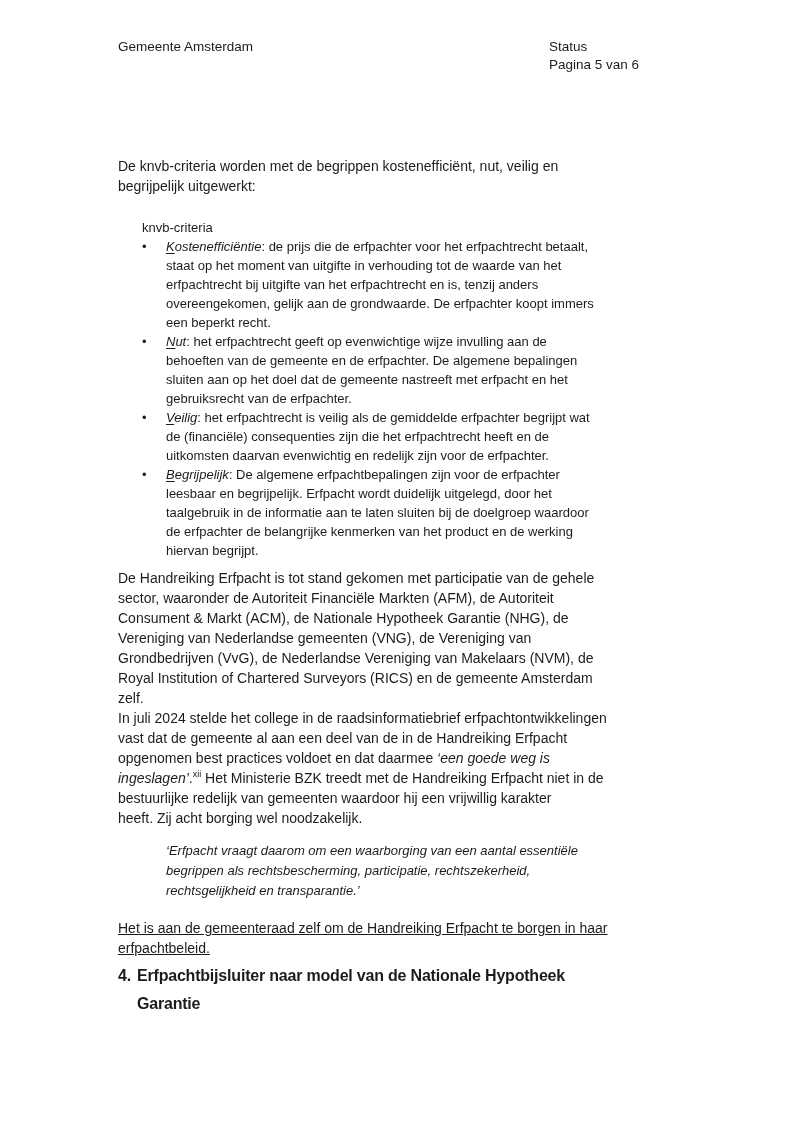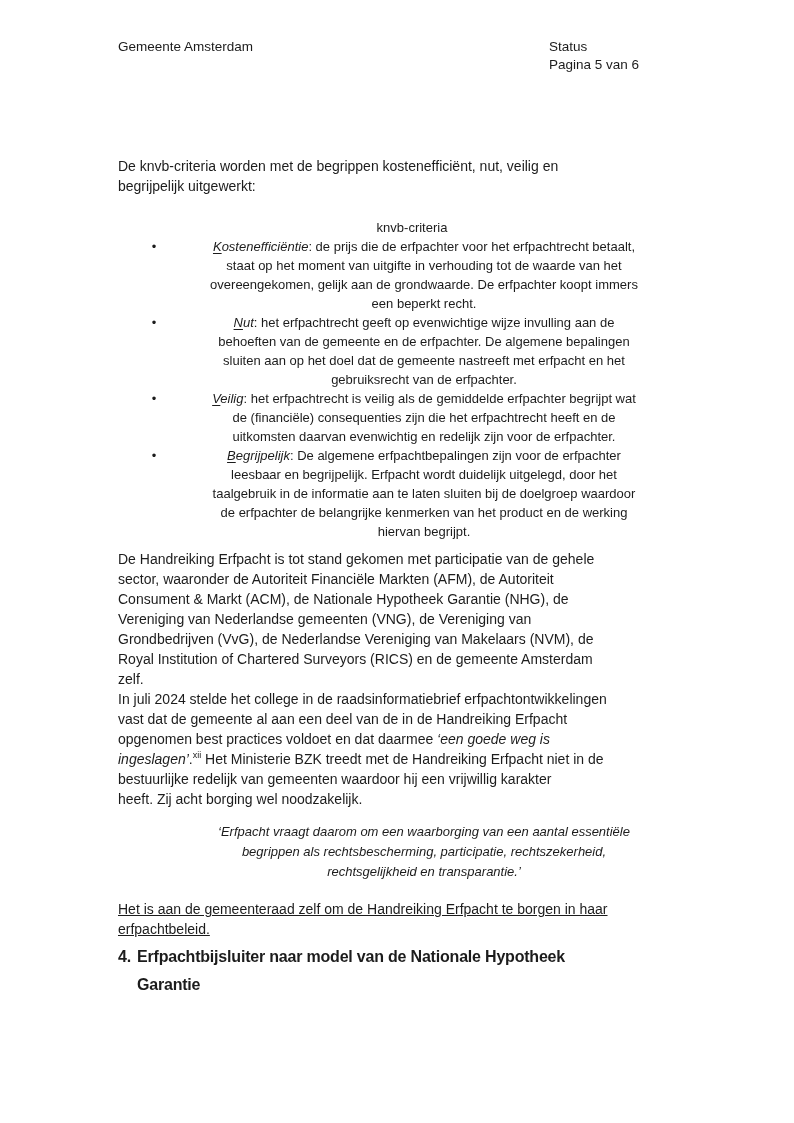--- a/index.html
+++ b/index.html
@@ -19,30 +19,30 @@
   .hdr-meta {
     position: absolute; left: 549px; top: 38px;
     font-size: 13.5px; line-height: 18px;
   }
   .hdr-meta div { white-space: pre; }
   .content {
     position: absolute; left: 118px; top: 156px; width: 564px;
   }
   .line { white-space: pre; }
   .para { font-size: 14px; line-height: 20px; }
-  .criteria { margin-top: 22px; margin-left: 24px; font-size: 13px; line-height: 19px; text-align: center; }
+  .criteria { margin-top: 22px; margin-left: 24px; font-size: 13px; line-height: 19px; }
   .criteria-label { margin-bottom: 0; }
   .list-item { display: flex; }
   .bullet { width: 24px; flex: none; }
   .item-text { flex: 1; min-width: 0; }
   .p-handreiking { margin-top: 8px; }
   .p-college { margin-top: 0; }
   .quote {
     margin-top: 13px; margin-left: 48px;
-    font-size: 13px; line-height: 20px; font-style: italic; text-align: center;
+    font-size: 13px; line-height: 20px; font-style: italic;
   }
   .p-closing { margin-top: 17px; text-decoration: underline; }
   .section-heading {
     margin-top: 4px; display: flex;
     font-size: 16px; line-height: 28px; font-weight: bold;
     letter-spacing: -0.2px;
   }
   .heading-number { width: 19px; flex: none; }
   .heading-text { flex: 1; min-width: 0; }
   .it { font-style: italic; }
@@ -66,20 +66,21 @@
     </div>
 
   <div class="criteria">
     <div class="criteria-label line">knvb-criteria</div>
 
     <div class="list-item">
       <span class="bullet">•</span>
       <div class="item-text">
           <div class="line"><span class="it ul">K</span><span class="it">ostenefficiëntie</span><span>: de prijs die de erfpachter voor het erfpachtrecht betaalt,</span></div>
           <div class="line"><span>staat op het moment van uitgifte in verhouding tot de waarde van het</span></div>
+          <div class="line"><span>erfpachtrecht bij uitgifte van het erfpachtrecht en is, tenzij anders</span></div>
           <div class="line"><span>overeengekomen, gelijk aan de grondwaarde. De erfpachter koopt immers</span></div>
           <div class="line"><span>een beperkt recht.</span></div>
         </div>
     </div>
     <div class="list-item">
       <span class="bullet">•</span>
       <div class="item-text">
           <div class="line"><span class="it ul">N</span><span class="it">ut</span><span>: het erfpachtrecht geeft op evenwichtige wijze invulling aan de</span></div>
           <div class="line"><span>behoeften van de gemeente en de erfpachter. De algemene bepalingen</span></div>
           <div class="line"><span>sluiten aan op het doel dat de gemeente nastreeft met erfpacht en het</span></div>

